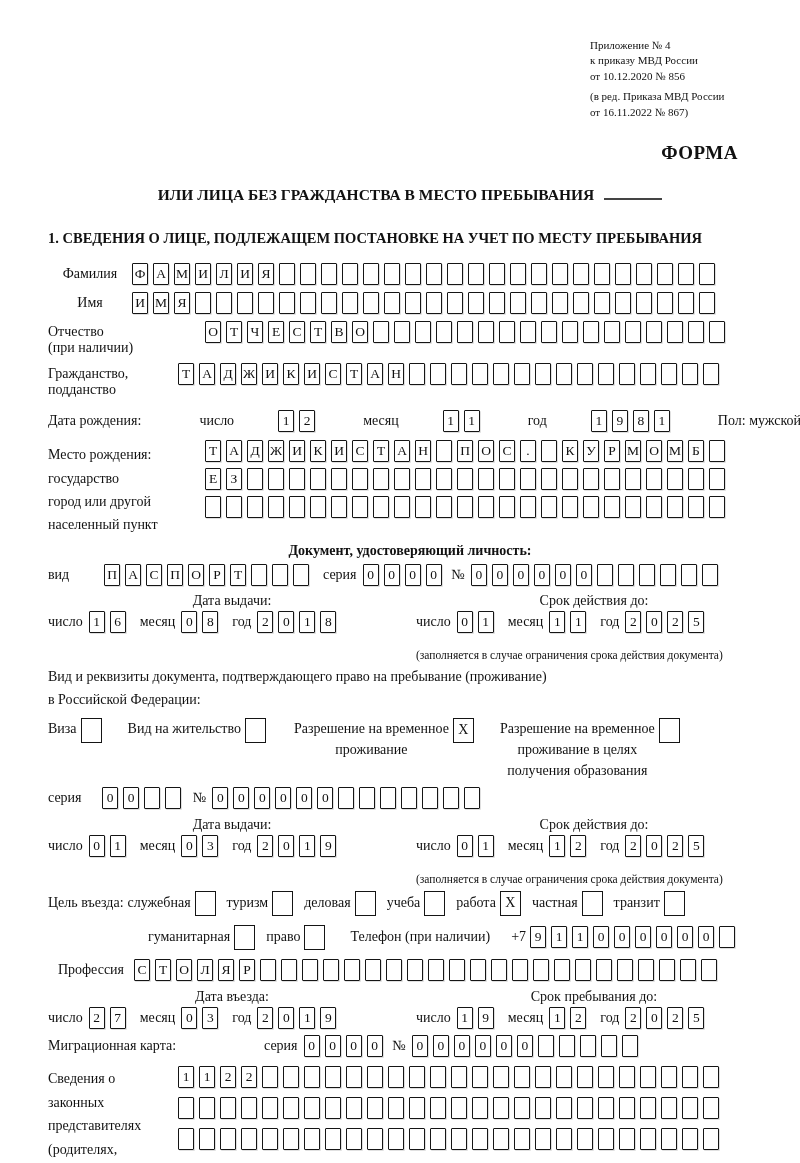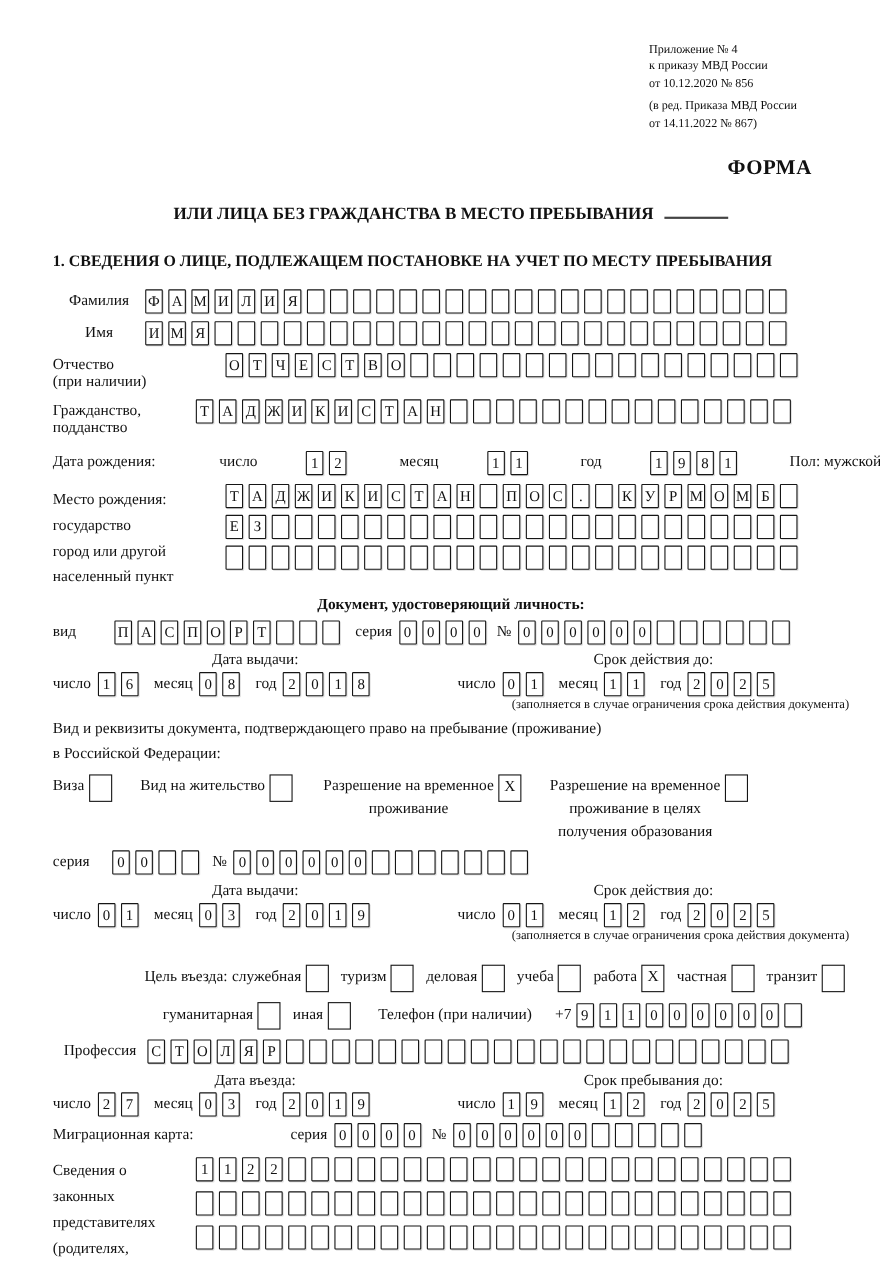--- a/index.html
+++ b/index.html
@@ -37,41 +37,41 @@
   .inline .t:first-child{margin-left:0;}
   .center{text-align:center;}
   .bold{font-weight:bold;}
   
   .datepair{display:flex;margin-bottom:6px;}
   .dp-l{width:368px;flex:none;} .dp-r{flex:1;}
   .dp-h{text-align:center;margin-bottom:2px;}
   .dp-row{display:flex;align-items:center;}
   .dp-row .t{margin-right:6px;white-space:nowrap;}
   .dp-row .cells{margin-right:10px;}
-  .note{font-size:11.5px;text-align:right;margin-top:2px;}
+  .note{font-size:11.5px;text-align:left;margin-top:16px;}
   
   .opts{display:flex;align-items:flex-start;margin:10px 0 6px 0;}
   .opt{display:flex;align-items:flex-start;margin-right:14px;}
   .opt .ol{text-align:center;line-height:1.5;}
   .opt .cbx{margin-top:0;}
   .purp{display:flex;align-items:center;flex-wrap:nowrap;margin-bottom:9px;}
   .purp .pi{display:flex;align-items:center;margin-right:7px;white-space:nowrap;}
 </style>
 </head>
 <body>
 
 <div class="page">
 
   <div class="hdr">
     <div>Приложение № 4</div>
     <div>к приказу МВД России</div>
     <div>от 10.12.2020 № 856</div>
     <div class="gap"></div>
     <div>(в ред. Приказа МВД России</div>
-    <div>от 14.11.2022 № 867)</div>
+    <div>от 16.11.2022 № 867)</div>
   </div>
   <div class="forma">ФОРМА</div>
 
   <div class="title">
     <div><span>ИЛИ ЛИЦА БЕЗ ГРАЖДАНСТВА В МЕСТО ПРЕБЫВАНИЯ</span><span class="blankline"></span></div>
   </div>
 
   <div class="sect">1. СВЕДЕНИЯ О ЛИЦЕ, ПОДЛЕЖАЩЕМ ПОСТАНОВКЕ НА УЧЕТ ПО МЕСТУ ПРЕБЫВАНИЯ</div>
 
   <div class="row">
@@ -511,21 +511,21 @@
             <span class="cell">2</span>
             <span class="cell">0</span>
             <span class="cell">2</span>
             <span class="cell">5</span>
           </div>
       </div>
       <div class="note">(заполняется в случае ограничения срока действия документа)</div>
     </div>
   </div>
 
-  <div class="purp" style="margin-top:20px;justify-content:flex-end;">
+  <div class="purp" style="margin-top:6px;">
     <span class="pi" style="margin-right:4px;">Цель въезда:</span>
     <span class="pi">
         <span>служебная</span>
         <span class="cbx"></span>
       </span>
     <span class="pi">
         <span>туризм</span>
         <span class="cbx"></span>
       </span>
     <span class="pi">
@@ -548,21 +548,21 @@
         <span>транзит</span>
         <span class="cbx"></span>
       </span>
   </div>
   <div class="purp" style="padding-left:100px;">
     <span class="pi">
         <span>гуманитарная</span>
         <span class="cbx"></span>
       </span>
     <span class="pi">
-        <span>иная</span>
+        <span>право</span>
         <span class="cbx"></span>
       </span>
     <span class="pi" style="margin-left:14px;">Телефон (при наличии)</span>
     <span class="pi" style="margin-left:14px;margin-right:4px;">+7</span>
     <div class="cells">
         <span class="cell">9</span>
         <span class="cell">1</span>
         <span class="cell">1</span>
         <span class="cell">0</span>
         <span class="cell">0</span>

